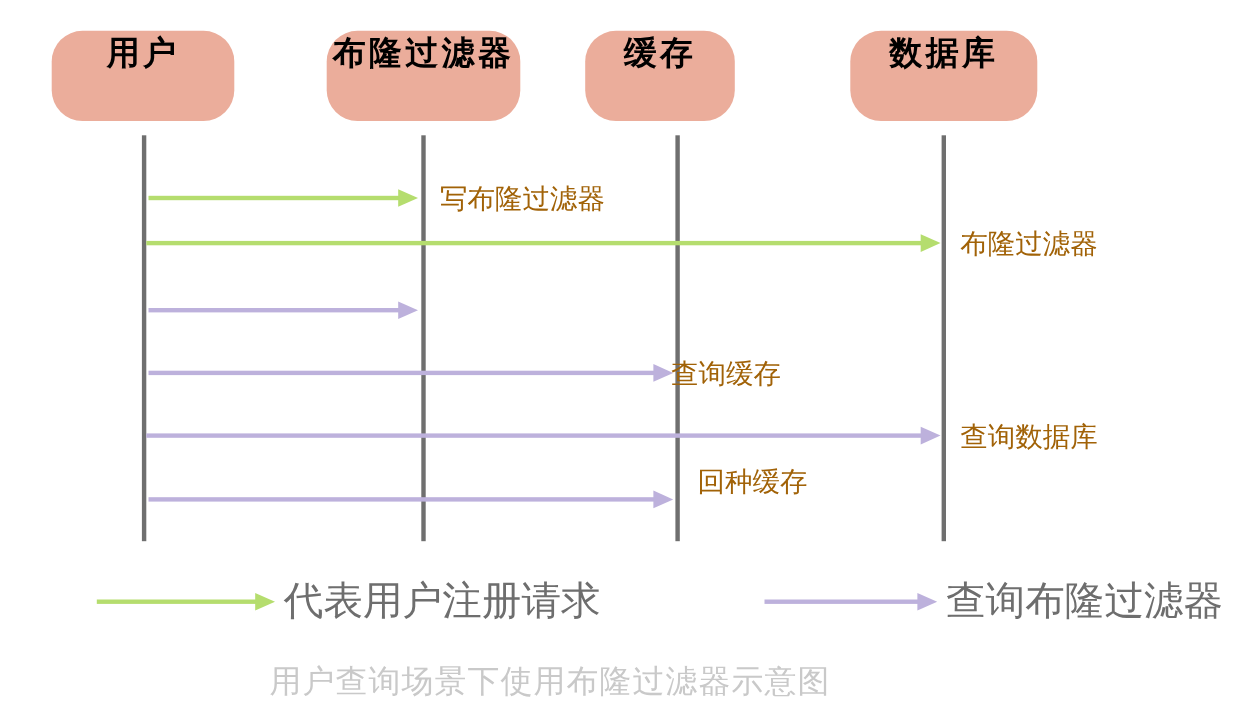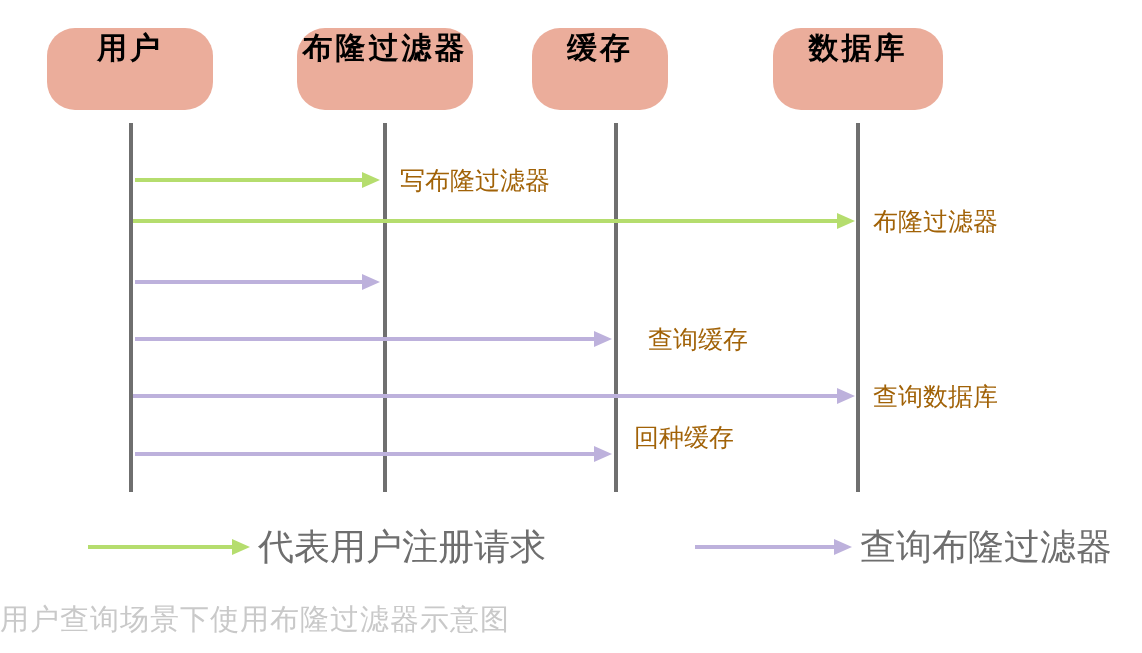--- a/index.html
+++ b/index.html
@@ -65,21 +65,21 @@
     color:#6E6E6E;
     font-size:36px;
     line-height:34px;
     white-space:nowrap;
   }
   .caption{
     position:absolute;
     left:0;
     width:1000px;
     top:600px;
-    text-align:left;
+    text-align:center;
     color:#C9C9C9;
     font-size:29px;
     letter-spacing:1px;
     white-space:nowrap;
   }
 </style>
 </head>
 <body>
 
 <div class="stage">
@@ -108,21 +108,21 @@
 
   <div class="mline green" style="left:133px; top:219px; width:705px;"></div>
   <div class="mhead head-green" style="left:837px; top:213px;"></div>
   <div class="mlabel" style="left:873px; top:208px;">布隆过滤器</div>
 
   <div class="mline purple" style="left:135px; top:280px; width:228px;"></div>
   <div class="mhead head-purple" style="left:362px; top:274px;"></div>
 
   <div class="mline purple" style="left:135px; top:337px; width:460px;"></div>
   <div class="mhead head-purple" style="left:594px; top:331px;"></div>
-  <div class="mlabel" style="left:648px; top:326px;">查询缓存</div>
+  <div class="mlabel" style="left:610px; top:326px;">查询缓存</div>
 
   <div class="mline purple" style="left:133px; top:394px; width:705px;"></div>
   <div class="mhead head-purple" style="left:837px; top:388px;"></div>
   <div class="mlabel" style="left:873px; top:383px;">查询数据库</div>
 
   <div class="mline purple" style="left:135px; top:452px; width:460px;"></div>
   <div class="mhead head-purple" style="left:594px; top:446px;"></div>
   <div class="mlabel" style="left:634px; top:424px;text-align:center;">回种缓存</div>
 
   <div>

